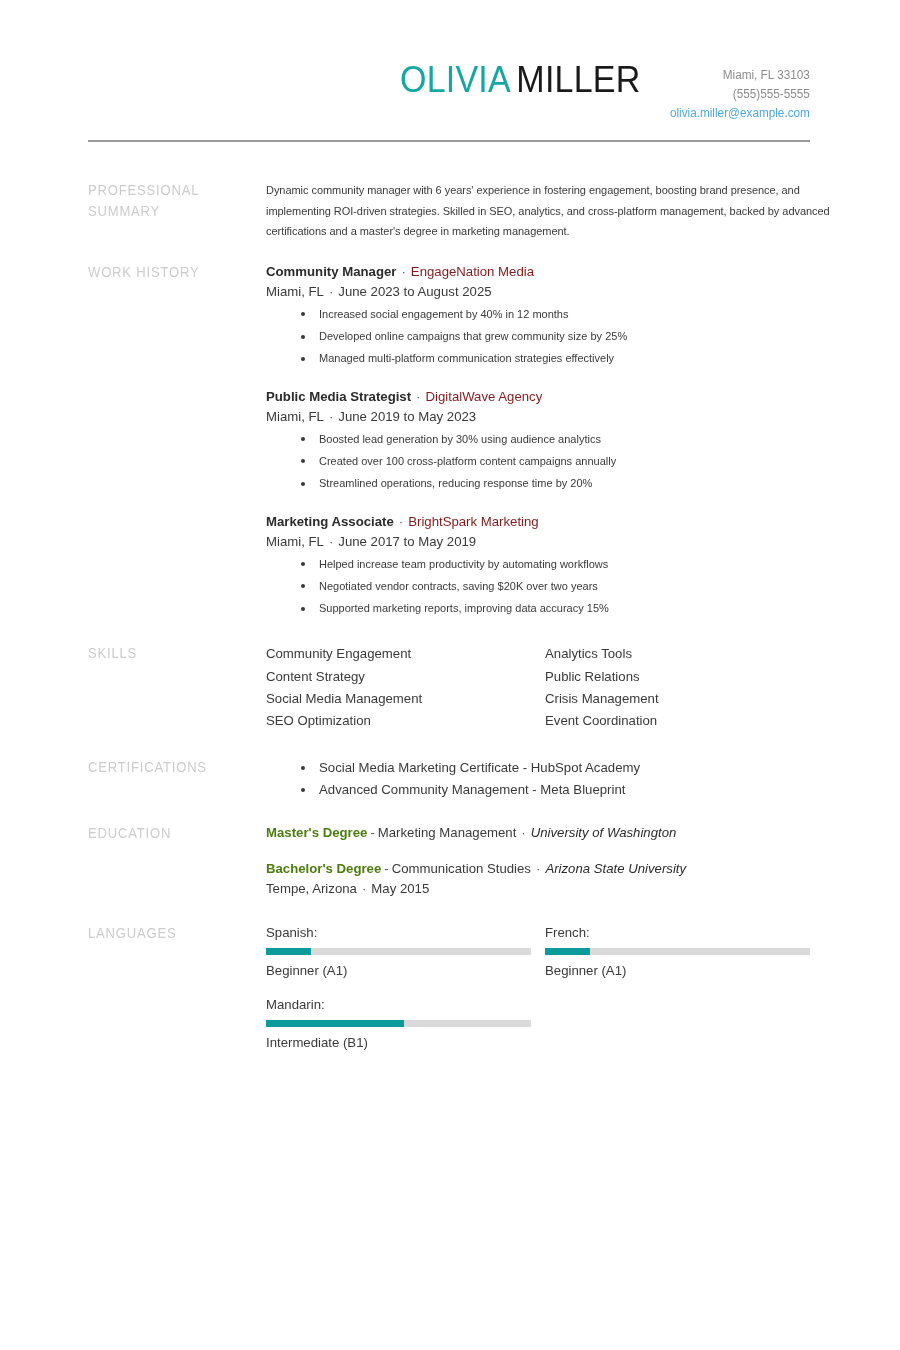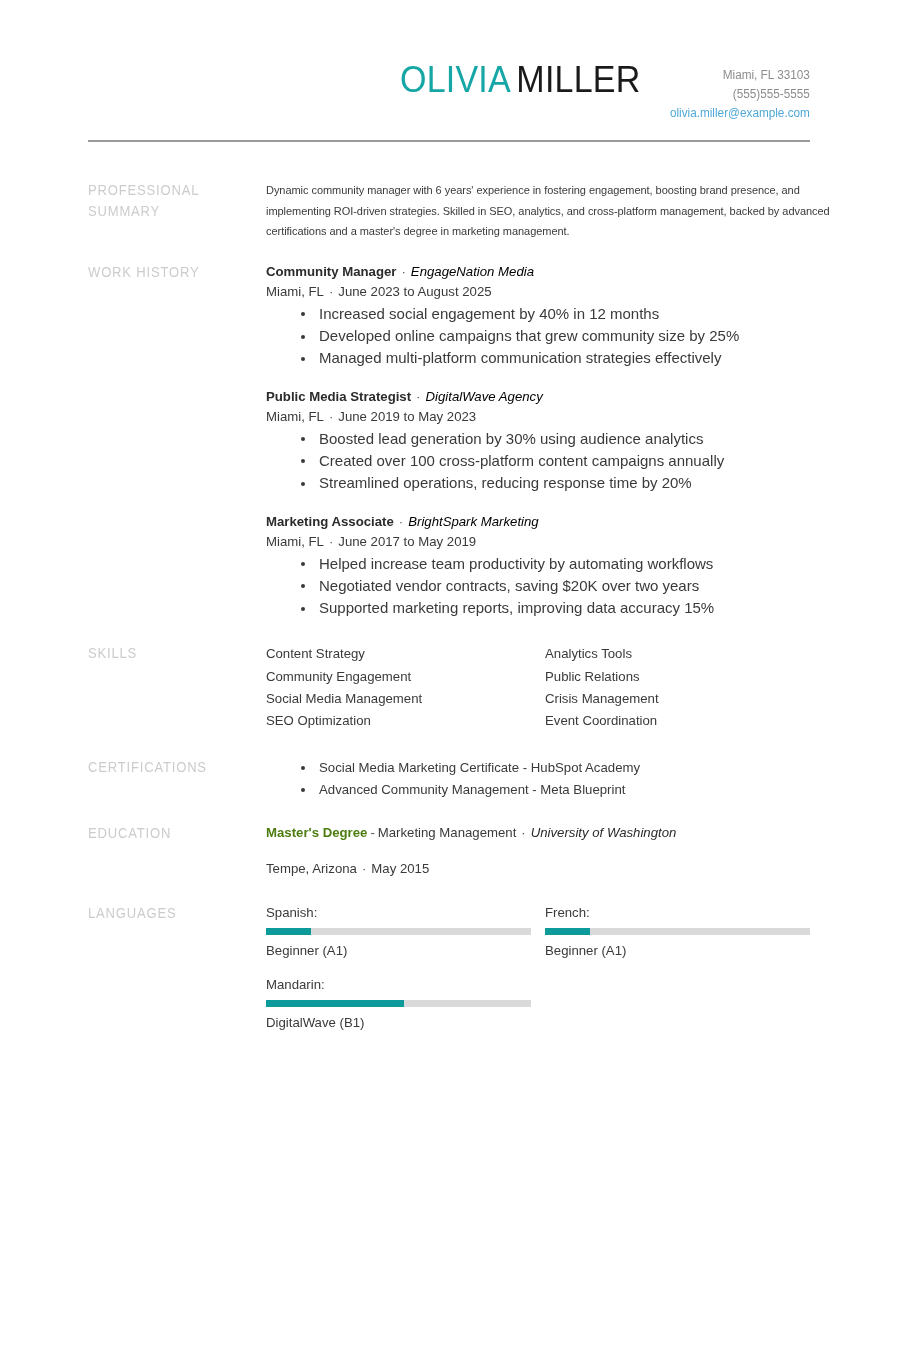--- a/index.html
+++ b/index.html
@@ -113,34 +113,34 @@
   .job:last-child { margin-bottom: 0; }
   .job-head {
     font-size: 13.2px;
     line-height: 20px;
   }
   .job-title { font-weight: bold; color: #2b2b2b; }
   .sep {
     color: #555;
     padding: 0 5px;
   }
-  .job-company { font-style: italic; color: #000000; }
+  .job-company { color: #7f1d1d; }
   .job-meta {
     font-size: 13.2px;
     line-height: 20px;
     color: #3a3a3a;
   }
   ul.bullets {
     margin: 1px 0 0 0;
     padding: 0 0 0 35px;
     list-style: none;
   }
   ul.bullets li {
     position: relative;
-    font-size: 15px;
+    font-size: 11px;
     line-height: 22.3px;
     padding-left: 18px;
     color: #3a3a3a;
   }
   ul.bullets li::before {
     content: "";
     position: absolute;
     left: 0;
     top: 9.5px;
     width: 4px;
@@ -299,22 +299,22 @@
         </div>
 
       </div>
     </div>
 
     <div class="section s-skills">
       <div class="sec-label">SKILLS</div>
       <div class="sec-body">
         <div class="skills-grid">
           <div class="skills-col">
+            <div>Community Engagement</div>
             <div>Content Strategy</div>
-            <div>Community Engagement</div>
             <div>Social Media Management</div>
             <div>SEO Optimization</div>
           </div>
           <div class="skills-col">
             <div>Analytics Tools</div>
             <div>Public Relations</div>
             <div>Crisis Management</div>
             <div>Event Coordination</div>
           </div>
         </div>
@@ -335,20 +335,23 @@
       <div class="sec-label">EDUCATION</div>
       <div class="sec-body">
 
         <div class="edu-entry">
           <div class="edu-head">
             <span class="edu-degree">Master's Degree</span><span class="edu-dash">-</span><span class="edu-field">Marketing Management</span><span class="sep">·</span><span class="edu-school">University of Washington</span>
           </div>
         </div>
 
         <div class="edu-entry">
+          <div class="edu-head">
+            <span class="edu-degree">Bachelor's Degree</span><span class="edu-dash">-</span><span class="edu-field">Communication Studies</span><span class="sep">·</span><span class="edu-school">Arizona State University</span>
+          </div>
           <div class="edu-meta">
             <span>Tempe, Arizona</span><span class="sep">·</span><span>May 2015</span>
           </div>
         </div>
 
       </div>
     </div>
 
     <div class="section s-lang">
       <div class="sec-label">LANGUAGES</div>
@@ -369,21 +372,21 @@
               <div class="lang-fill" style="width: 17%; background: rgb(13, 154, 154);"></div>
             </div>
             <div class="lang-level">Beginner (A1)</div>
           </div>
 
           <div class="lang-item">
             <div class="lang-name">Mandarin:</div>
             <div class="lang-track" style="background: rgb(217, 217, 217);">
               <div class="lang-fill" style="width: 52%; background: rgb(13, 154, 154);"></div>
             </div>
-            <div class="lang-level">DigitalWave (B1)</div>
+            <div class="lang-level">Intermediate (B1)</div>
           </div>
 
         </div>
       </div>
     </div>
 
   </div>
 </div>
 
 </body></html>

